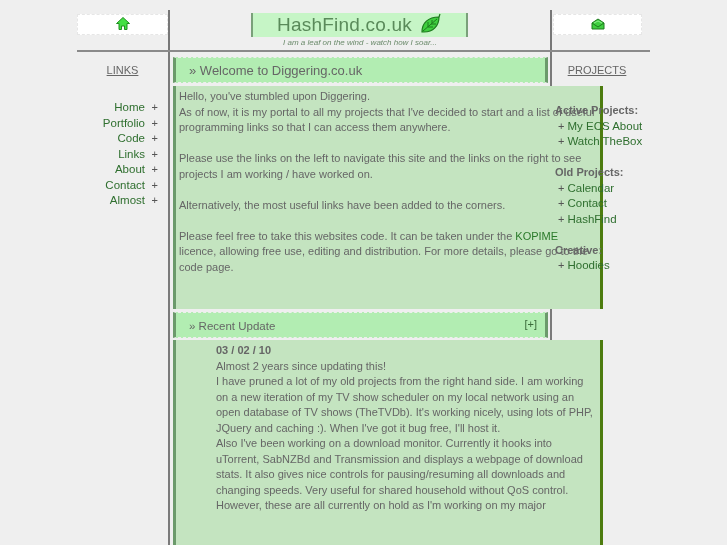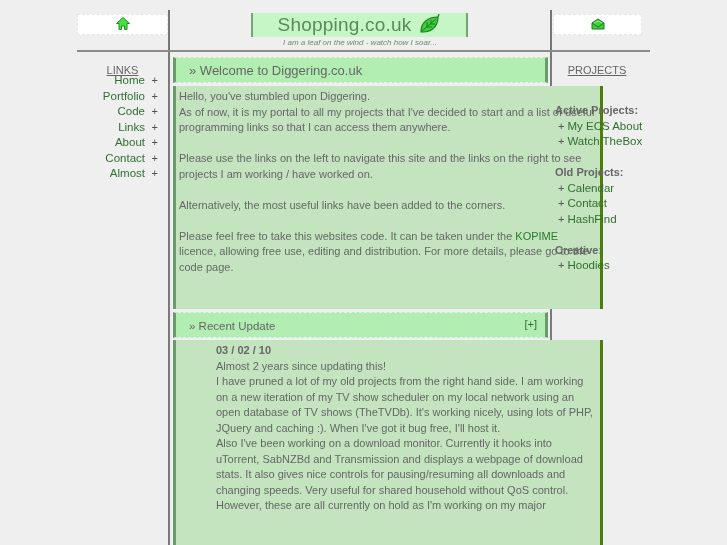--- a/index.html
+++ b/index.html
@@ -32,21 +32,21 @@
   .tagline {
     position:absolute; left:230px; top:38px; width:260px; text-align:center;
     font-size:8px; color:#6a8a6a;font-style:italic;
   }
 
   
   .nav-heading {
     position:absolute; left:100px; top:64px; width:45px; text-align:center;
     color:#666; text-decoration:underline; font-size:11px;
   }
-  .nav-list { position:absolute; left:80px; top:73px; width:78px; }
+  .nav-list { position:absolute; left:80px; top:100px; width:78px; }
   .nav-item { height:15.5px; line-height:15.5px; text-align:right; white-space:nowrap; }
   .nav-item .lbl { color:#2f6f2f; font-size:11.5px; }
   .nav-item .plus { color:#555; margin-left:5px; display:inline-block; width:8px; }
 
   
   .panel-header {
     position:absolute; left:173px; width:375px; box-sizing:border-box;
     background:#b2edb2; border:1px dashed #eee; border-left:3px solid #6b9a6b; border-right:3px solid #6b9a6b;
   }
   #welcome-header { top:57px; height:26px; }
@@ -85,21 +85,21 @@
 <div class="corner-box" id="corner-left">
   <span>
     <svg width="14" height="13" viewBox="0 0 14 13">
       <path d="M7 0.5 L13.5 6.5 L11 6.5 L11 12.5 L8.5 12.5 L8.5 9 L5.5 9 L5.5 12.5 L3 12.5 L3 6.5 L0.5 6.5 Z" fill="#44e044" stroke="#1f8f1f" stroke-width="1"></path>
     </svg>
   </span>
 </div>
 <div class="vline-head" style="left:168px;"></div>
 
 <div class="title-box">
-  <span class="site-title">Shopping.co.uk</span>
+  <span class="site-title">HashFind.co.uk</span>
   <span>
     <svg width="22" height="22" viewBox="0 0 22 22">
       <path d="M2 19 C2 10 8 4 19 4 C19 13 13 19 4 19 Z" fill="#3fcf3f" stroke="#1d7a1d" stroke-width="1.2"></path>
       <path d="M3 18 L17 6 M8 14 L8 9 M12 10 L12 7 M8 14 L13 14 M11 11 L16 11" stroke="#1d7a1d" stroke-width="1" fill="none"></path>
       <path d="M19 4 L20 1" stroke="#1d7a1d" stroke-width="1.2"></path>
     </svg>
   </span>
 </div>
 <div class="tagline">I am a leaf on the wind - watch how I soar...</div>
 

